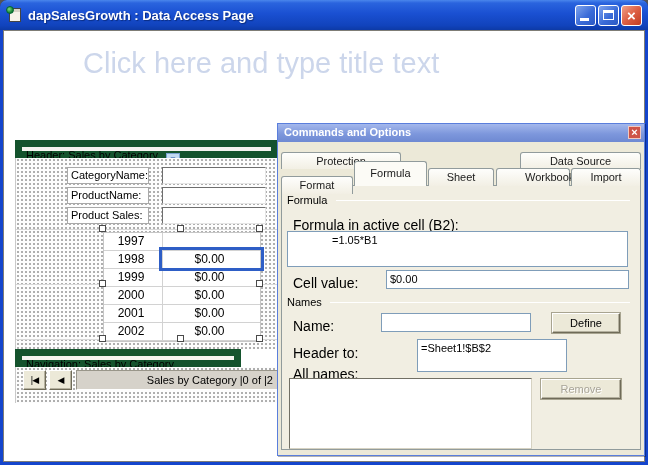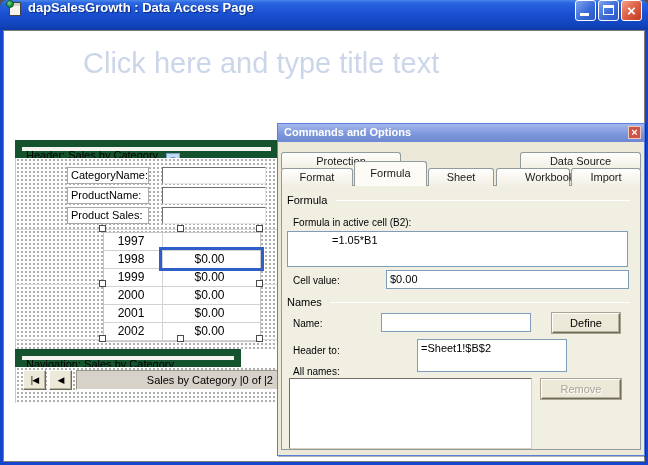--- a/index.html
+++ b/index.html
@@ -2,21 +2,21 @@
 <html><head>
 <meta charset="utf-8">
 <style>
   html,body{margin:0;padding:0;background:#555;}
   *{box-sizing:border-box;font-family:"Liberation Sans",sans-serif;}
   #window{position:relative;width:648px;height:465px;background:#1445CC;overflow:hidden;border-radius:7px 7px 0 0;}
 
   
   .titlebar{position:absolute;left:0;top:0;width:648px;height:30px;
     background:linear-gradient(180deg,#4A86EC 0%,#2A64DE 10%,#1A50D2 45%,#1143BC 85%,#0D3AA6 100%);
-    display:flex;align-items:flex-start;padding:0 4px;border-radius:7px 7px 0 0;}
+    display:flex;align-items:center;padding:0 4px;border-radius:7px 7px 0 0;}
   .app-icon{position:relative;width:18px;height:18px;margin:0 4px 0 2px;flex:0 0 auto;}
   .app-icon .page{position:absolute;left:3px;top:2px;width:12px;height:14px;background:#F6F3EA;border:1px solid #444;
     box-shadow:inset 0 3px 0 #D8D4C8;}
   .app-icon .globe{position:absolute;left:0;top:0;width:8px;height:8px;border-radius:50%;
     background:radial-gradient(circle at 35% 35%,#7FD87F,#1E8A3C 60%,#0C5A22);border:1px solid #063;}
   .title-text{color:#fff;font-size:13px;font-weight:bold;text-shadow:1px 1px 1px #0A2C80;white-space:nowrap;flex:1;}
   .winbtns{display:flex;gap:2px;margin-right:2px;}
   .winbtn{width:21px;height:21px;border:1px solid #fff;border-radius:3px;position:relative;
     background:linear-gradient(135deg,#7FA4EC,#3A6BD8 55%,#2B59C4);}
   .winbtn.close{background:linear-gradient(135deg,#F0A088,#DD5F44 50%,#C23C22);}
@@ -64,21 +64,21 @@
     border:1px solid #F0C8C0;color:#fff;font-size:11px;font-weight:bold;line-height:11px;text-align:center;}
   .tab{position:absolute;border:1px solid #919B9C;border-bottom:none;border-radius:3px 3px 0 0;
     background:linear-gradient(180deg,#FEFEFC,#F2EFE4);font-size:11px;text-align:center;color:#1a1a1a;}
   .tab.back{height:17px;line-height:16px;z-index:2;}
   .tab.front{height:18px;line-height:17px;z-index:3;}
   .tab.active{height:25px;line-height:23px;z-index:4;background:#FCFBF6;}
   .tab-page{position:absolute;left:3px;top:61px;width:360px;height:265px;border:1px solid #919B9C;
     background:#F1EEE2;z-index:1;}
   .grp-label{position:absolute;font-size:11px;color:#000;z-index:5;}
   .grp-line{position:absolute;height:1px;background:#A9A594;border-bottom:1px solid #FFFFFF;z-index:5;}
-  .dlg-label{position:absolute;font-size:10px;color:#000;z-index:5;white-space:nowrap;}
+  .dlg-label{position:absolute;font-size:14px;color:#000;z-index:5;white-space:nowrap;}
   .dlg-input{position:absolute;background:#fff;border:1px solid #7F9DB9;font-size:11px;color:#000;
     padding:1px 3px;z-index:5;line-height:15px;}
   .dlg-list{position:absolute;background:#fff;border:1px solid;border-color:#716F64 #D6D2C2 #D6D2C2 #716F64;z-index:5;}
   .dlg-btn{position:absolute;background:#ECE9D8;border:1px solid;border-color:#FFFFFF #6F6B58 #6F6B58 #FFFFFF;
     box-shadow:inset -1px -1px 0 #B5B19F, 0 0 0 1px #A8A490;font-size:11px;text-align:center;color:#000;z-index:5;}
   .dlg-btn.disabled{color:#A8A498;text-shadow:1px 1px 0 #fff;}
 </style>
 </head>
 <body>
 
@@ -167,21 +167,21 @@
 
   <div class="dialog">
     <div class="dlg-titlebar">
       <span>Commands and Options</span>
     </div>
     <div class="dlg-close"><span>×</span></div>
 
     <div class="tab back" style="left:3px;top:28px;width:120px;">Protection</div>
     <div class="tab back" style="left:242px;top:28px;width:121px;">Data Source</div>
 
-    <div class="tab front" style="left:3px;top:44px;width:72px;">Format</div>
+    <div class="tab front" style="left:3px;top:52px;width:72px;">Format</div>
     <div class="tab active" style="left:76px;top:37px;width:73px;">Formula</div>
     <div class="tab front" style="left:150px;top:44px;width:66px;">Sheet</div>
     <div class="tab front" style="left:218px;top:44px;width:74px;padding-left:28px;">Workbook</div>
     <div class="tab front" style="left:293px;top:44px;width:70px;">Import</div>
 
     <div class="tab-page"></div>
 
     <div class="grp-label" style="left:9px;top:70px;">Formula</div>
     <div class="grp-line" style="left:58px;top:76px;width:294px;"></div>
     <div class="dlg-label" style="left:15px;top:93px;">Formula in active cell (B2):</div>

